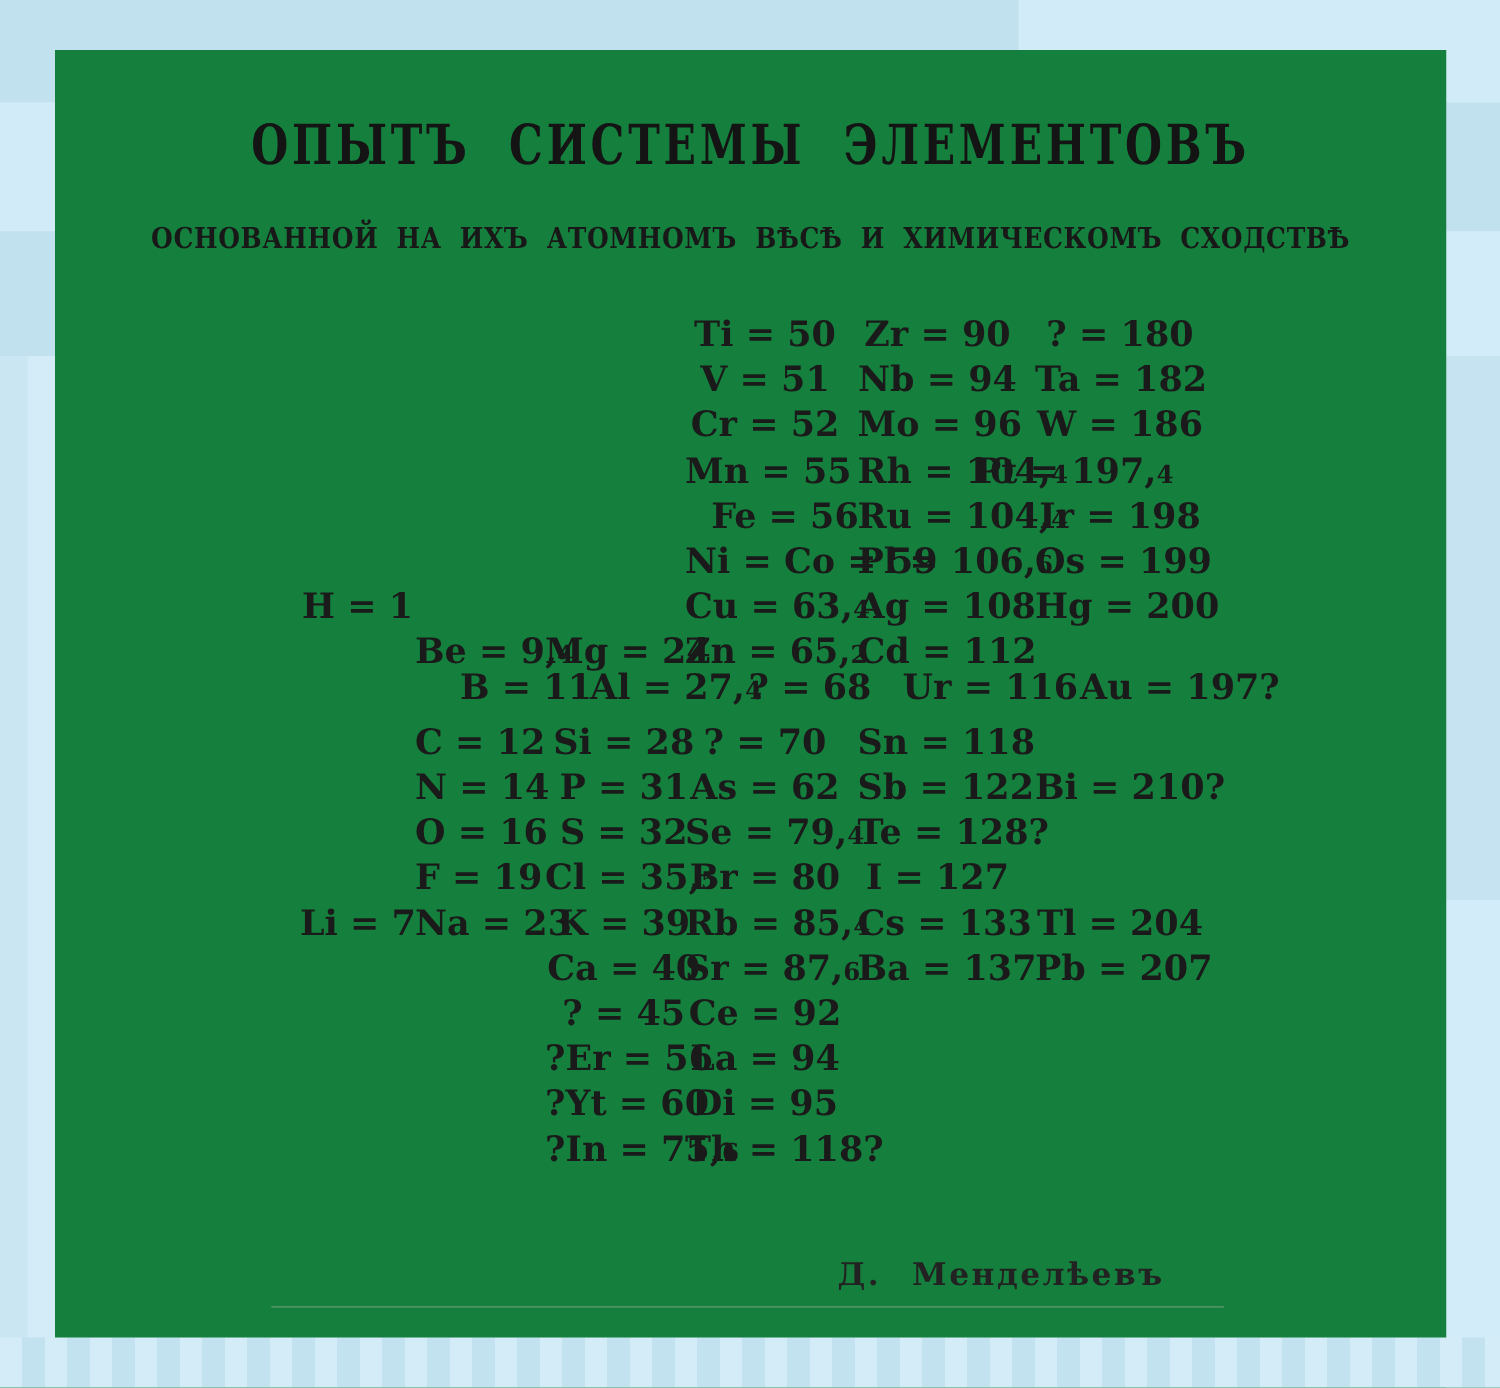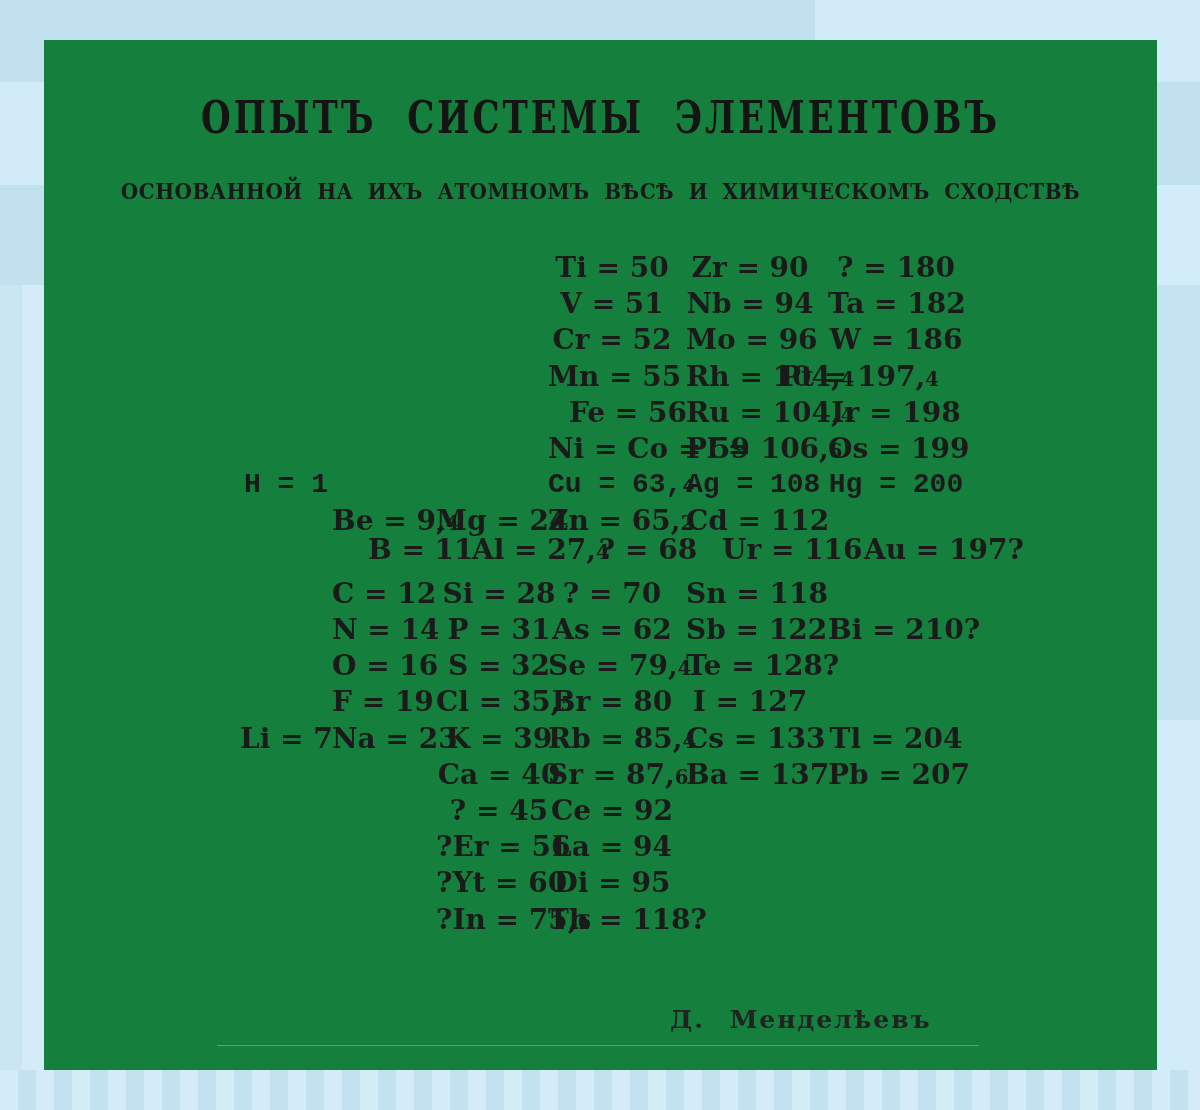--- a/index.html
+++ b/index.html
@@ -103,21 +103,21 @@
       <div class="trow" style="top: 354.8px;">
         <div class="tcell" style="left: 520px; width: 128px;">Fe = 56</div>
         <div class="tcell" style="left: 642px; width: 128px;">Ru = 104,<span class="fr">4</span></div>
         <div class="tcell" style="left: 784px; width: 136px;">Ir = 198</div>
       </div>
       <div class="trow" style="top: 391px;">
         <div class="tcell" style="left: 504px; width: 128px;">Ni = Co = 59</div>
         <div class="tcell" style="left: 642px; width: 128px;">Pl = 106,<span class="fr">6</span></div>
         <div class="tcell" style="left: 784px; width: 136px;">Os = 199</div>
       </div>
-      <div class="trow" style="top: 427.2px; font-family: Liberation Mono, monospace;">
+      <div class="trow" style="top: 427.2px;">
         <div class="tcell" style="left: 196px; width: 92px;">H = 1</div>
         <div class="tcell" style="left: 504px; width: 128px;">Cu = 63,<span class="fr">4</span></div>
         <div class="tcell" style="left: 642px; width: 128px;">Ag = 108</div>
         <div class="tcell" style="left: 784px; width: 136px;">Hg = 200</div>
       </div>
       <div class="trow" style="top: 463.4px;">
         <div class="tcell" style="left: 288px; width: 100px;">Be = 9,<span class="fr">4</span></div>
         <div class="tcell" style="left: 392px; width: 126px;">Mg = 24</div>
         <div class="tcell" style="left: 504px; width: 128px;">Zn = 65,<span class="fr">2</span></div>
         <div class="tcell" style="left: 642px; width: 128px;">Cd = 112</div>

